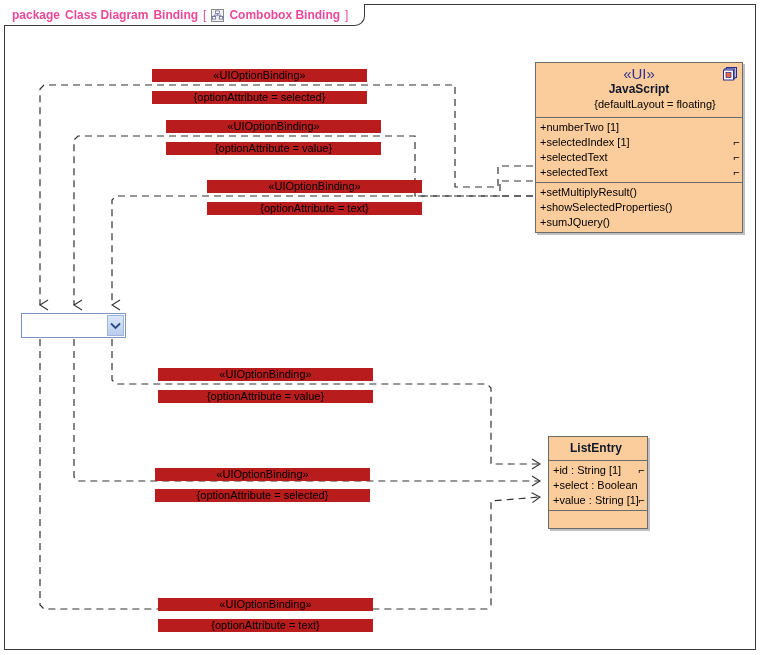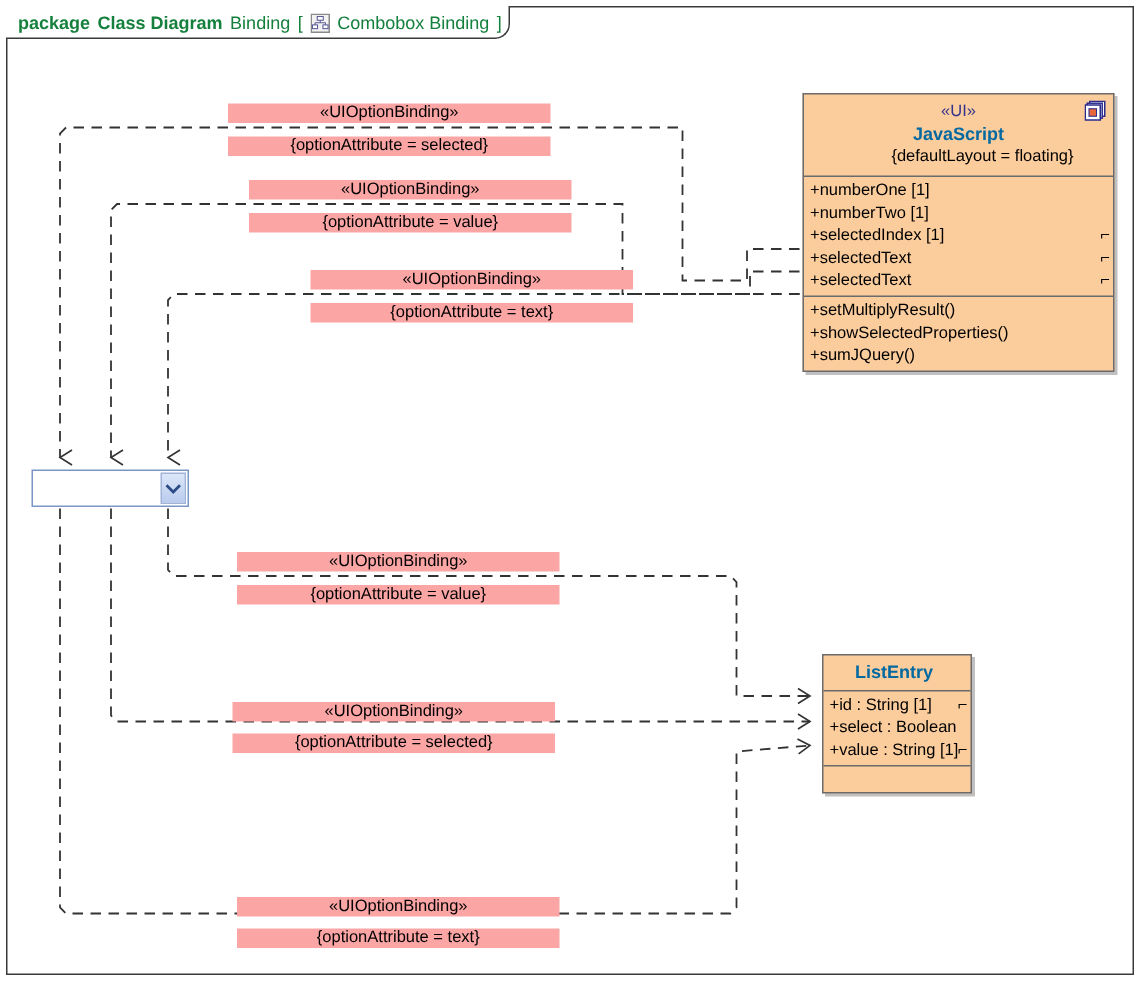--- a/index.html
+++ b/index.html
@@ -34,34 +34,34 @@
   .frame-tab {
     position: absolute;
     left: 4px;
     top: 4px;
     height: 22px;
     border: 1px solid #3a3a3a;
     border-left: none;
     border-top: none;
     box-sizing: border-box;
     background: #ffffff;
-    padding: 0 4px 0 8px;
+    padding: 0 16px 0 8px;
     display: flex;
     align-items: center;
     gap: 5px;
     font-size: 12px;
-    color: #15803d;
+    color: #ec4899;
     white-space: nowrap;
     border-bottom-right-radius: 10px;
   }
   .frame-tab .kw {
     font-weight: bold;
   }
   .frame-tab .pkgname {
-    font-weight: normal;
+    font-weight: bold;
   }
   .frame-tab .bracket {
     font-weight: normal;
   }
   .diagram-icon {
     display: inline-block;
     width: 13px;
     height: 13px;
     position: relative;
     top: 1px;
@@ -85,28 +85,28 @@
   .uml-compartment:last-child {
     border-bottom: none;
   }
   .class-head {
     text-align: center;
     padding: 4px 0 5px 0;
     position: relative;
   }
   .stereotype {
     color: #33338e;
-    font-size: 11px;
+    font-size: 15px;
     line-height: 14px;
   }
   .class-name {
     font-weight: bold;
     font-size: 12px;
     line-height: 16px;
-    color: #0369a1;
+    color: #0f172a;
   }
   .class-constraint {
     font-size: 11px;
     line-height: 15px;
     color: #000;
     padding-left: 32px;
   }
   .feature-row {
     position: relative;
     padding: 0 4px;
@@ -162,21 +162,21 @@
     pointer-events: none;
   }
 
   
   .edge-label {
     position: absolute;
     text-align: center;
     font-size: 11px;
     color: #000;
     white-space: nowrap;
-    background: #fca5a5;
+    background: #b91c1c;
     line-height: 13px;
   }
   .edge-label .ster {
     display: block;
   }
   .edge-label .cons {
     display: block;
   }
 </style>
 </head>
@@ -295,24 +295,20 @@
           <rect x="3" y="5.5" width="5" height="5" fill="#e8663a" stroke="#2b2b8e" stroke-width="0.7"></rect>
         </svg>
       </div>
       <div class="stereotype">«UI»</div>
       <div class="class-name">JavaScript</div>
       <div class="class-constraint">{defaultLayout = floating}</div>
     </div>
 
     <div class="uml-compartment">
       <div class="feature-row">
-        <span>+numberOne [1]</span>
-        <span class="trailing"></span>
-      </div>
-      <div class="feature-row">
         <span>+numberTwo [1]</span>
         <span class="trailing"></span>
       </div>
       <div class="feature-row">
         <span>+selectedIndex [1]</span>
         <span class="trailing">⌐</span>
       </div>
       <div class="feature-row">
         <span>+selectedText</span>
         <span class="trailing">⌐</span>

